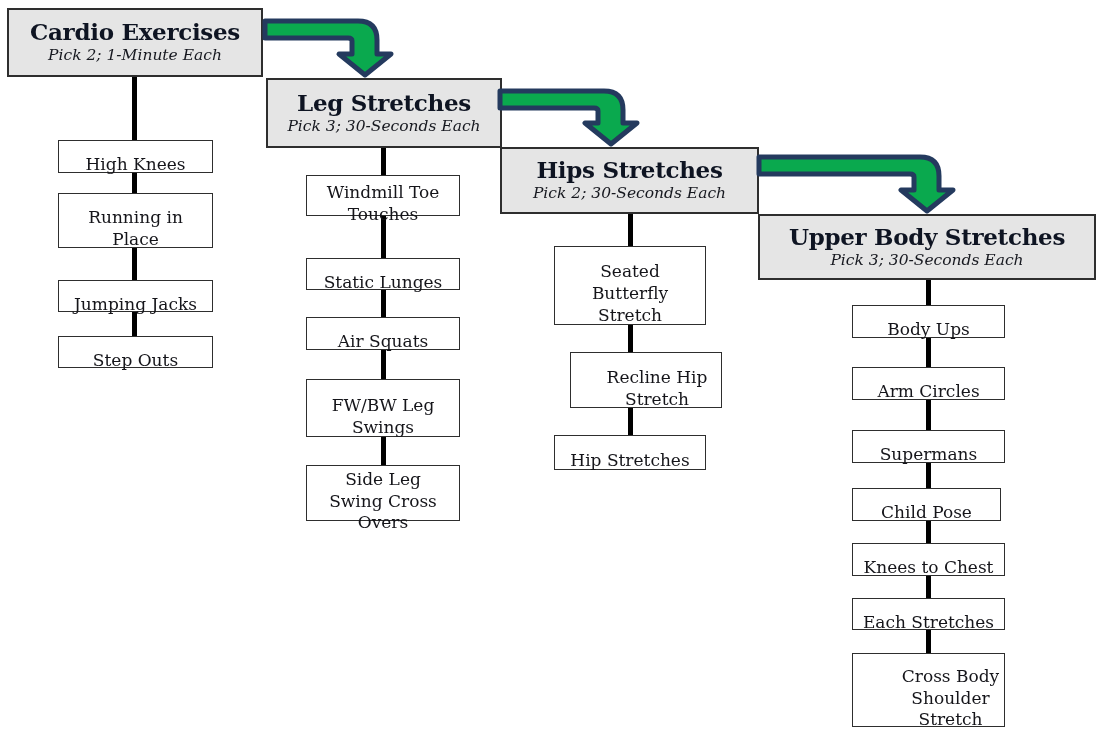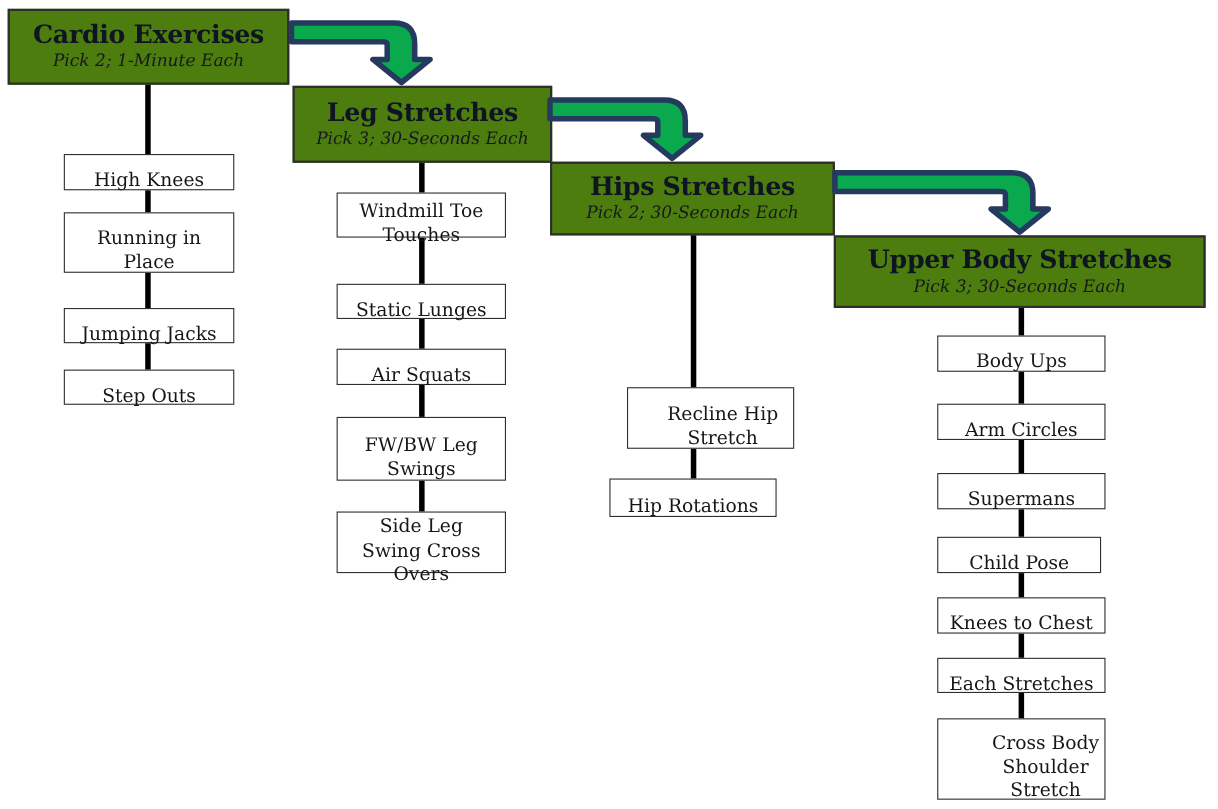--- a/index.html
+++ b/index.html
@@ -6,21 +6,21 @@
   body{
     width:1107px;height:735px;position:relative;background:#ffffff;
     font-family:"DejaVu Serif","Liberation Serif",serif;
     overflow:hidden;color:#141414;
   }
   .stage{position:absolute;inset:0;width:1107px;height:735px;}
   
   .vline{position:absolute;width:5px;background:#000;z-index:1;}
   
   .hdr{
-    position:absolute;background:#4d7c0f;border:2px solid #2e2e2e;z-index:2;
+    position:absolute;background:#e5e5e5;border:2px solid #2e2e2e;z-index:2;
     display:flex;flex-direction:column;align-items:center;justify-content:center;
     text-align:center;box-sizing:border-box;
   }
   .hdr .title{font-weight:bold;font-size:23px;line-height:1.08;color:#0e1422;letter-spacing:-0.3px;}
   .hdr .subtitle{font-style:italic;font-size:15.5px;line-height:1.2;color:#16181f;margin-top:1px;}
   
   .item{
     position:absolute;background:#fff;border:1.5px solid #2e2e2e;z-index:2;
     display:flex;align-items:center;justify-content:center;text-align:center;
     font-size:17px;line-height:1.28;box-sizing:border-box;color:#15151a;
@@ -82,25 +82,28 @@
   <div class="item" style="left:306px;top:317px;width:154px;height:33px;">
       <span class="t">Air Squats</span>
     </div>
   <div class="item w110" style="left:306px;top:379px;width:154px;height:58px;">
       <span class="t">FW/BW Leg Swings</span>
     </div>
   <div class="item w120" style="left:306px;top:465px;width:154px;height:56px;">
       <span class="t">Side Leg Swing Cross Overs</span>
     </div>
 
+  <div class="item w95" style="left:554px;top:246px;width:152px;height:79px;">
+      <span class="t">Seated Butterfly Stretch</span>
+    </div>
   <div class="item w110" style="left:570px;top:352px;width:152px;height:56px;padding-left:22px;">
       <span class="t">Recline Hip Stretch</span>
     </div>
   <div class="item" style="left:554px;top:435px;width:152px;height:35px;">
-      <span class="t">Hip Rotations</span>
+      <span class="t">Hip Stretches</span>
     </div>
 
   <div class="item" style="left:852px;top:305px;width:153px;height:33px;">
       <span class="t">Body Ups</span>
     </div>
   <div class="item" style="left:852px;top:367px;width:153px;height:33px;">
       <span class="t">Arm Circles</span>
     </div>
   <div class="item" style="left:852px;top:430px;width:153px;height:33px;">
       <span class="t">Supermans</span>

